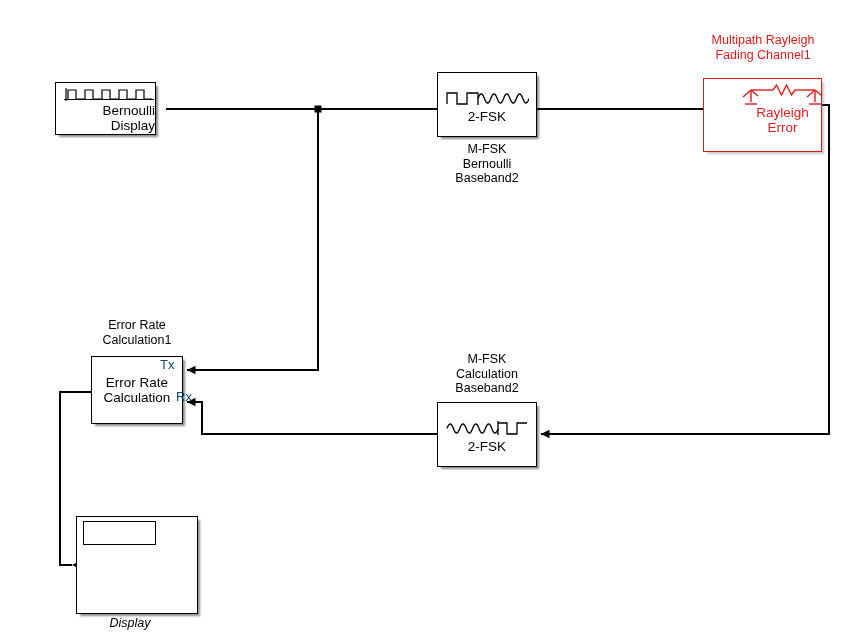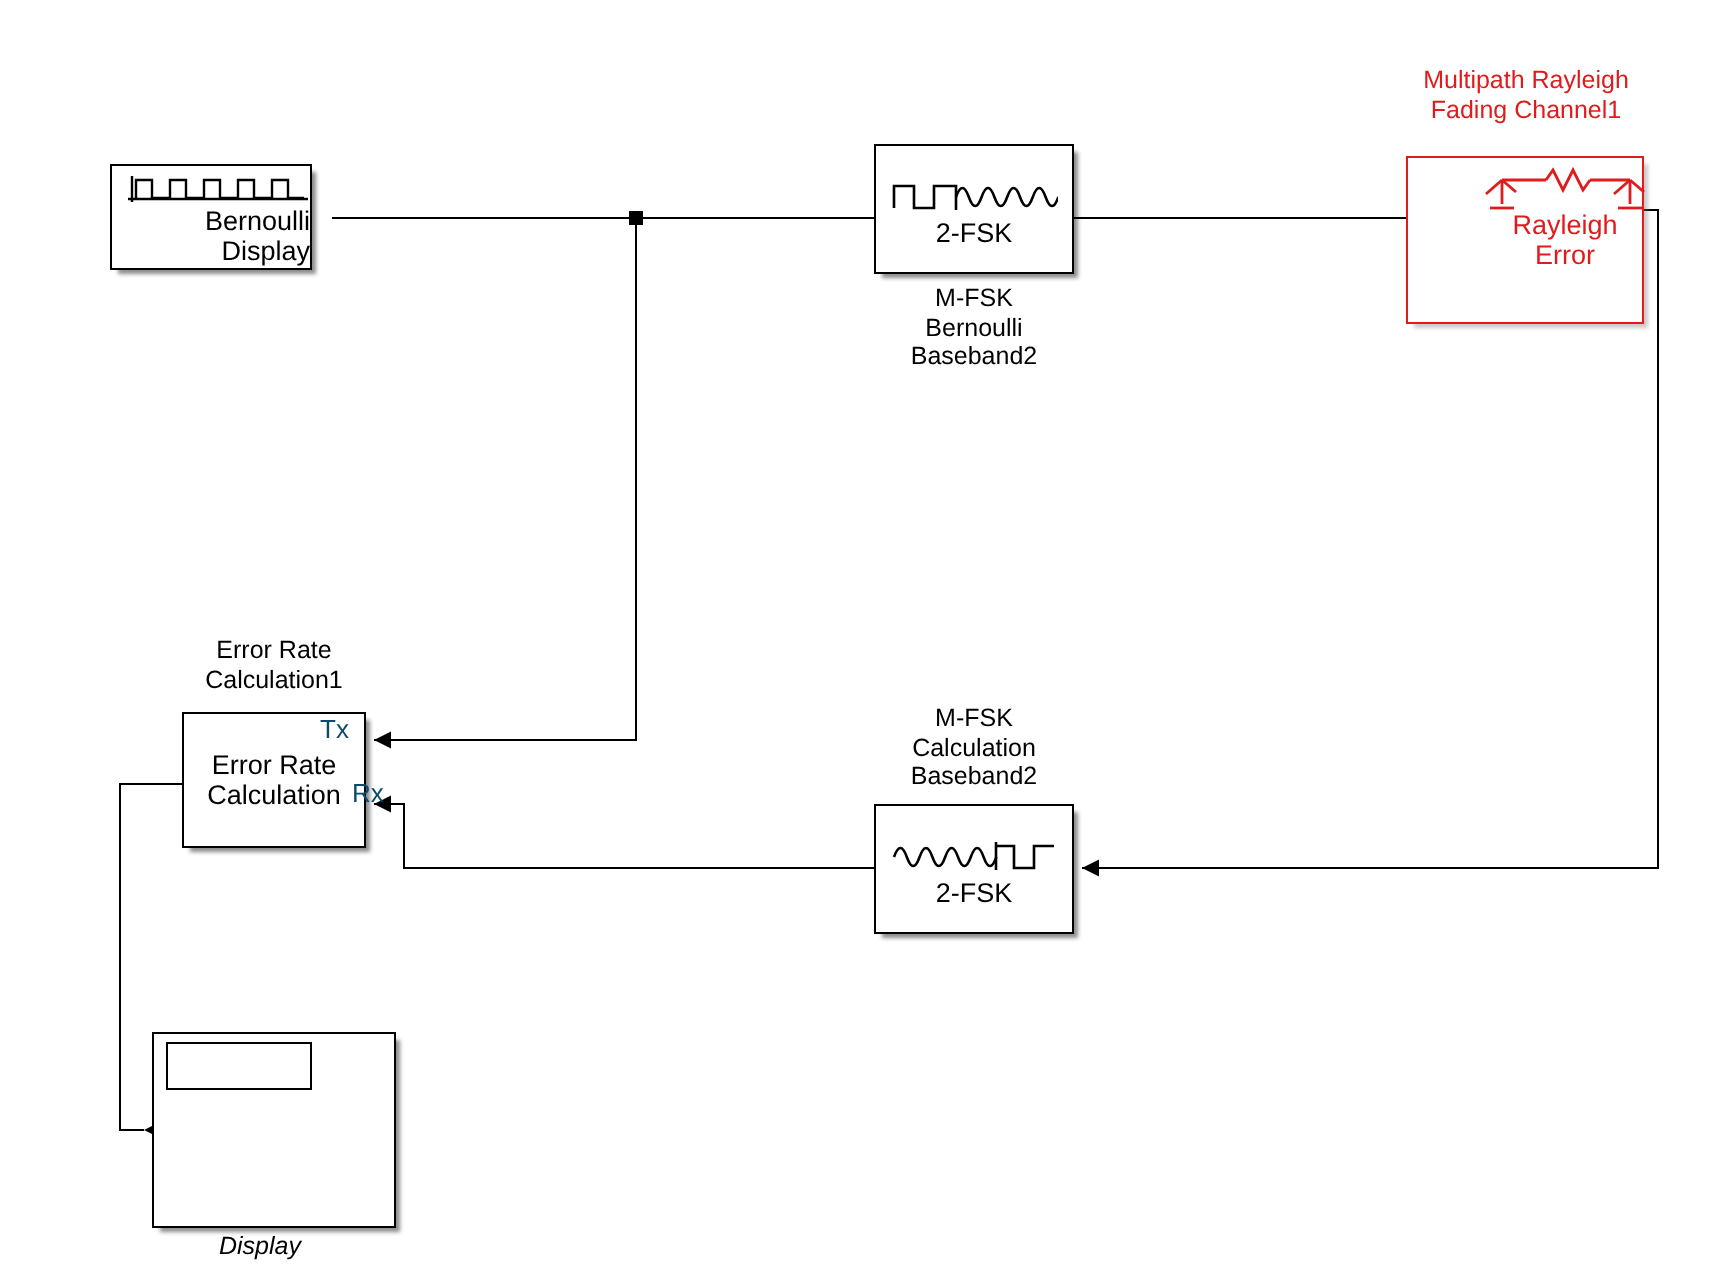--- a/index.html
+++ b/index.html
@@ -149,21 +149,21 @@
   <div class="caption" style="left:427px; top:142px; width:120px;">
     <div>M-FSK</div>
     <div>Bernoulli</div>
     <div>Baseband2</div>
   </div>
 
   <div class="caption red" style="left:688px; top:33px; width:150px;">
     <div>Multipath Rayleigh</div>
     <div>Fading Channel1</div>
   </div>
-  <div class="block red" style="left:703px; top:78px; width:119px; height:84px; justify-content:flex-start;padding-left:40px;">
+  <div class="block red" style="left:703px; top:78px; width:119px; height:74px; justify-content:flex-start;padding-left:40px;">
     <svg class="icon" width="92" height="22" viewBox="0 0 92 22" style="margin-top:4px;">
       <g stroke="#e01b1b" stroke-width="1.4" fill="none">
 
         <path d="M 14 19 L 14 7"></path>
         <path d="M 8 21 L 20 21"></path>
         <path d="M 14 7 L 6 14"></path>
         <path d="M 14 7 L 21 13"></path>
 
         <path d="M 78 19 L 78 7"></path>
         <path d="M 72 21 L 84 21"></path>

